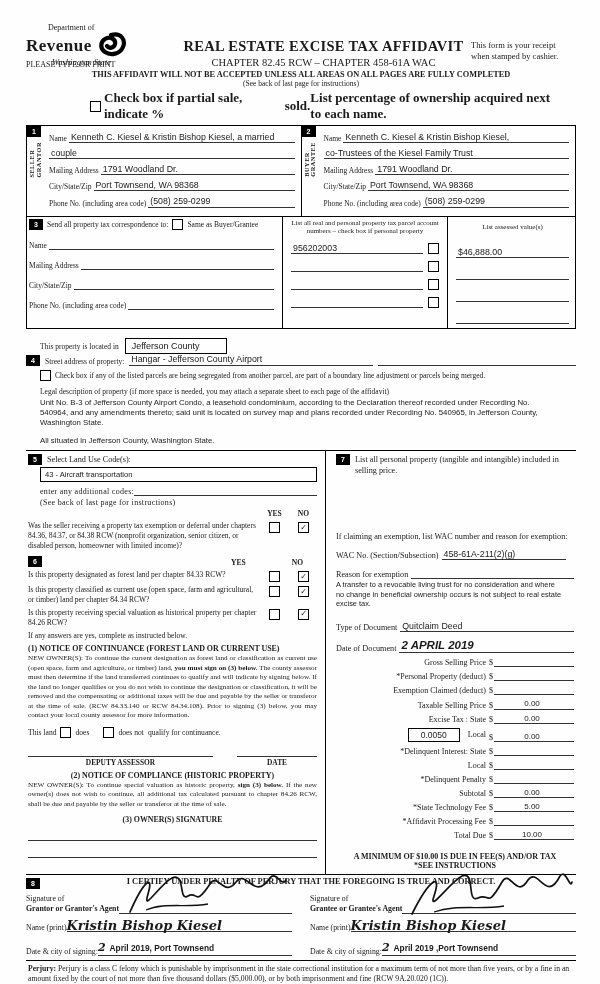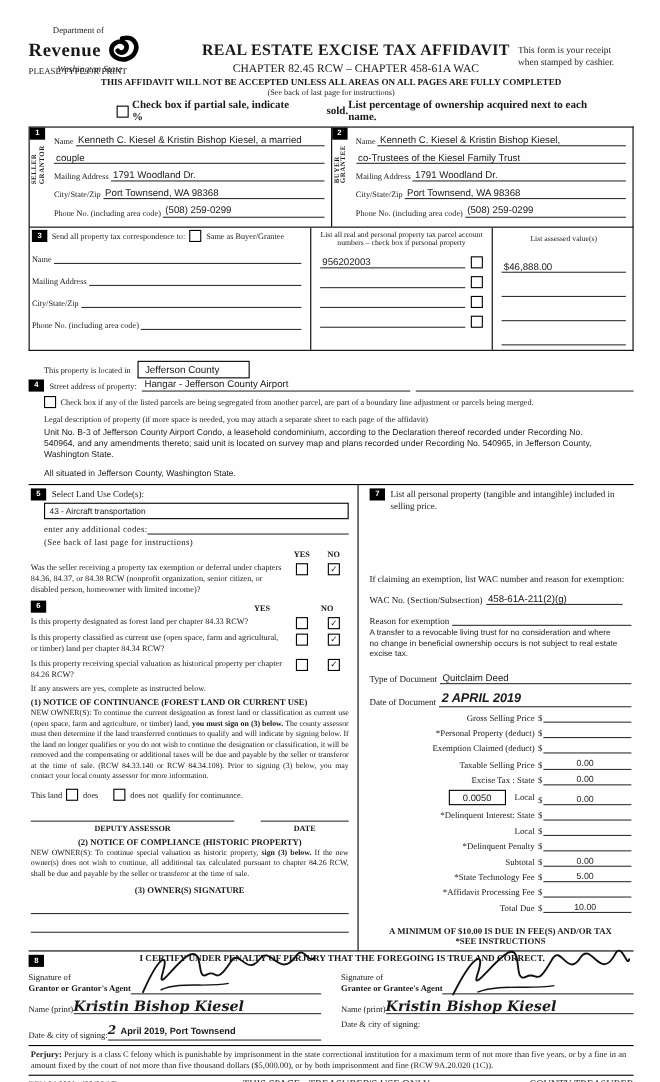--- a/index.html
+++ b/index.html
@@ -15,21 +15,21 @@
   .logo .l2{font-size:17px;font-weight:bold;letter-spacing:.5px;}
   .logo .l3{font-size:8.5px;font-style:italic;margin-left:26px;}
   .logo-row{display:flex;align-items:center;gap:2px;}
   .titleblk{flex:1;text-align:center;padding-top:14px;}
   .titleblk .t1{font-size:14.5px;font-weight:bold;letter-spacing:.3px;}
   .titleblk .t2{font-size:10.5px;margin-top:2px;}
   .receipt{width:105px;font-size:8.5px;text-align:left;padding-top:16px;line-height:1.3;}
   .typeprint{font-size:8px;margin-top:-8px;}
   .warn{text-align:center;font-size:8.3px;font-weight:bold;margin-top:1px;}
   .seeback{text-align:center;font-size:7.5px;}
-  .topchk{display:flex;align-items:center;font-size:10px;font-weight:bold;margin:2px 0 3px 80px;justify-content:center;}
+  .topchk{display:flex;align-items:center;font-size:13px;font-weight:bold;margin:2px 0 3px 64px;justify-content:center;}
   
   .cb{display:inline-flex;width:9px;height:9px;border:1px solid #000;align-items:center;
       justify-content:center;font-size:8px;line-height:1;flex:none;
       font-family:"DejaVu Sans",sans-serif;background:#fff;}
   
   .badge{display:inline-flex;width:14px;height:11px;background:#000;color:#fff;
          align-items:center;justify-content:center;font:bold 7px "Liberation Sans",sans-serif;flex:none;}
   
   .parties{display:flex;}
   .party{flex:1;border:1.2px solid #000;height:92px;position:relative;
@@ -501,20 +501,21 @@
             <span class="b">Grantee or Grantee's Agent</span>
           </span>
           <span class="sigline"></span>
         </div>
         <div class="sigrow" style="margin-top:7px;">
           <span class="siglab">Name (print)</span>
           <span class="sigline hand hand-name">Kristin Bishop Kiesel</span>
         </div>
         <div class="sigrow" style="margin-top:5px;">
           <span class="siglab">Date &amp; city of signing:</span>
+          <span class="sigline"><span class="hand hand-day">2</span> <span class="sdate">April 2019 ,Port Townsend</span></span>
         </div>
       </div>
     </div>
   </div>
 
   <div class="perjury"><span class="b">Perjury:</span><span> Perjury is a class C felony which is punishable by imprisonment in the state correctional institution for a maximum term of not more than five years, or by a fine in an amount fixed by the court of not more than five thousand dollars ($5,000.00), or by both imprisonment and fine (RCW 9A.20.020 (1C)).</span></div>
   <div class="footrow">
     <div class="f1">REV 84 0001a (09/06/17)</div>
     <div class="f2">THIS SPACE - TREASURER'S USE ONLY</div>
     <div class="f3">COUNTY TREASURER</div>

